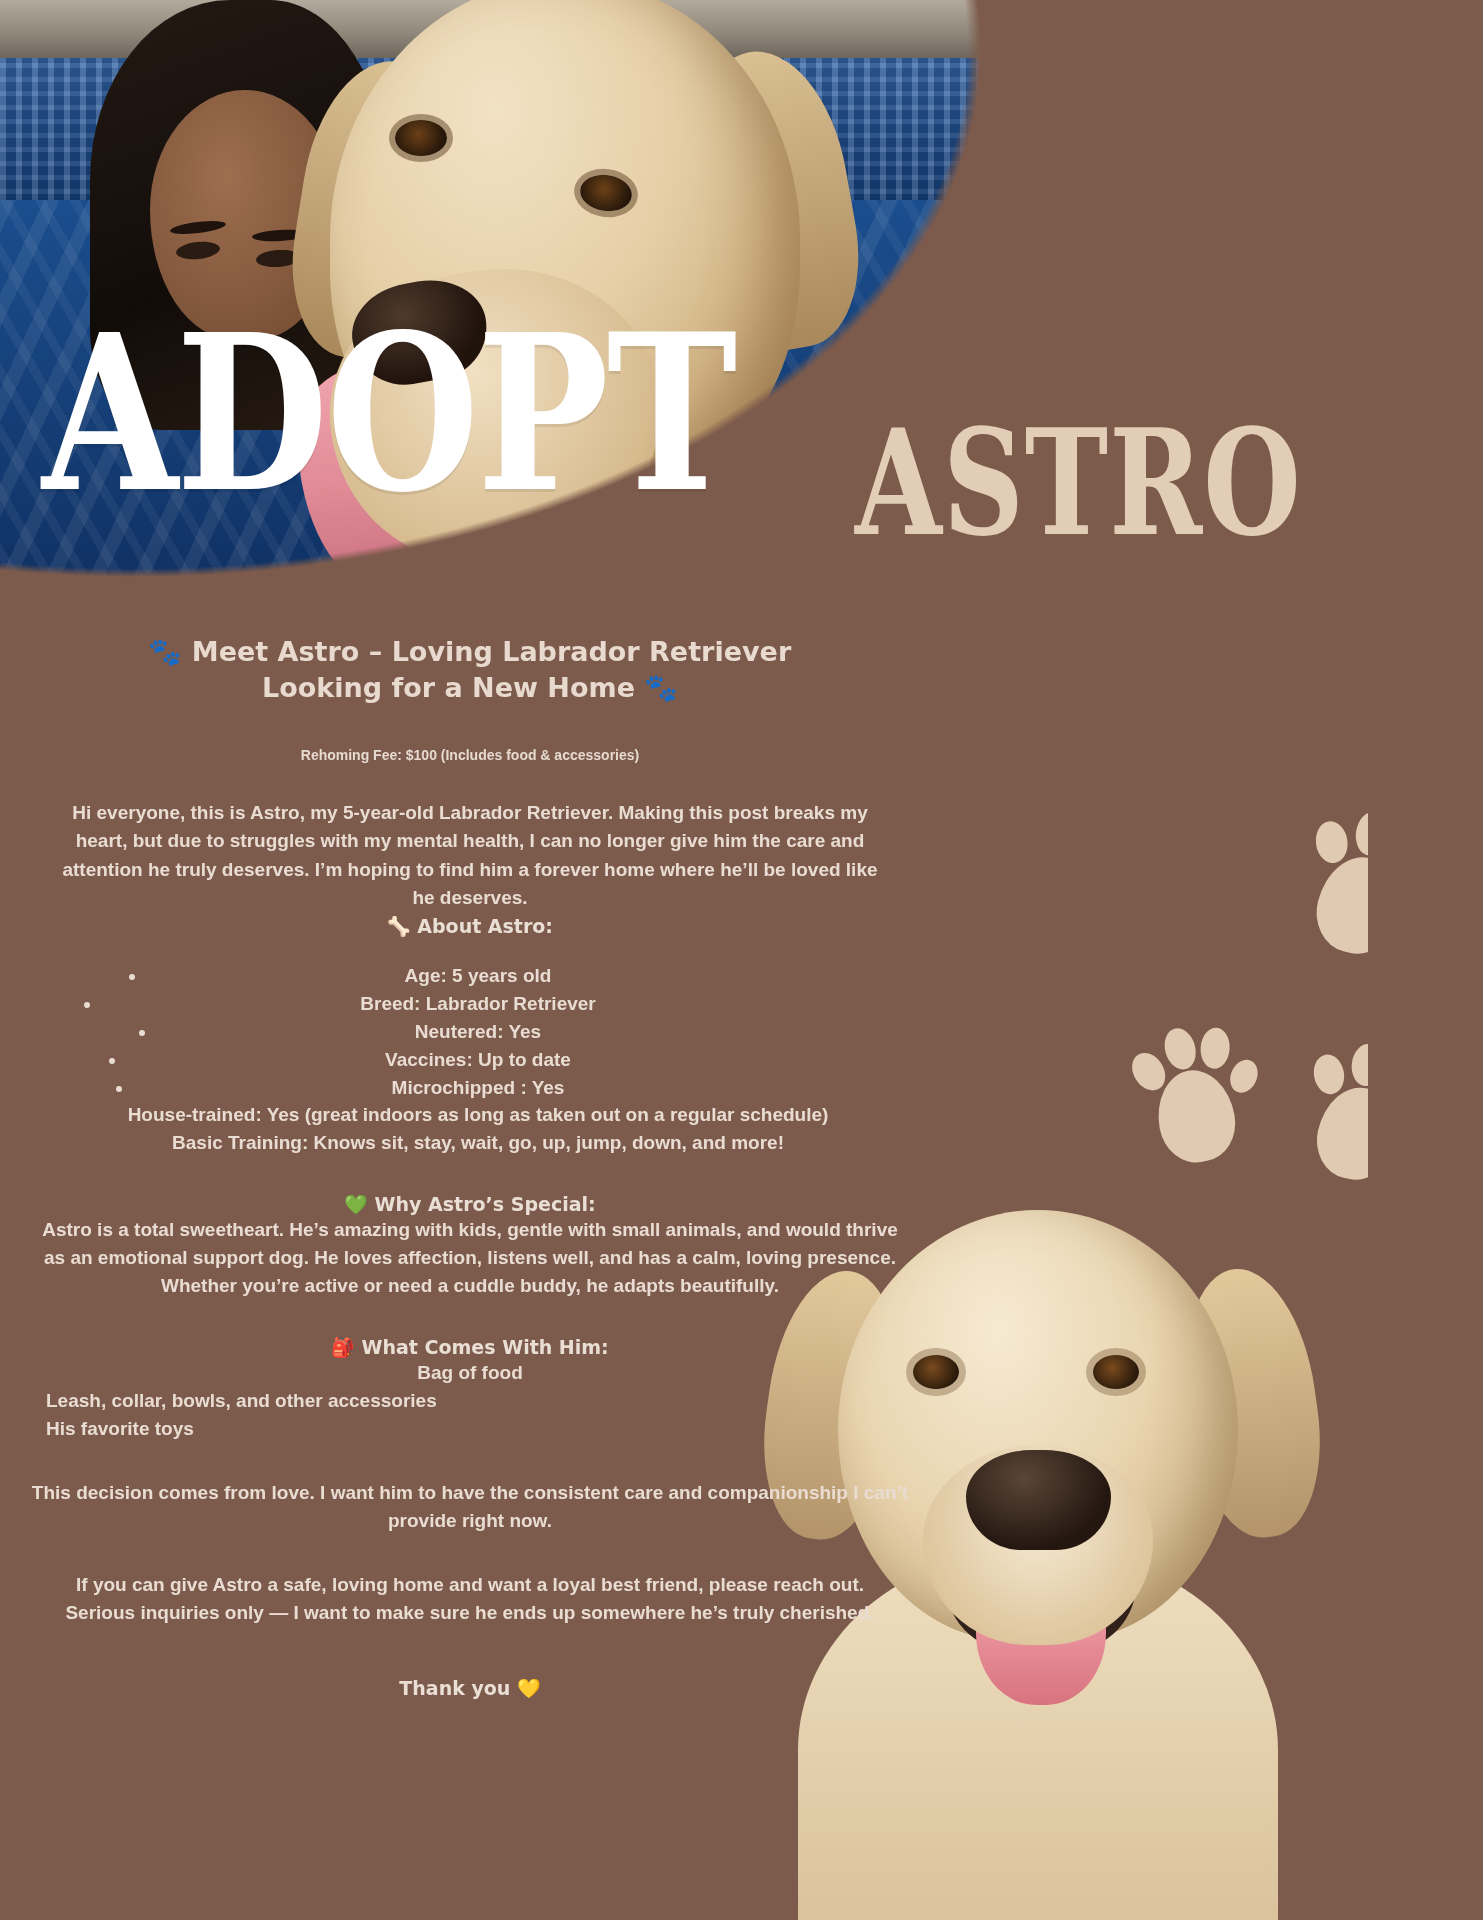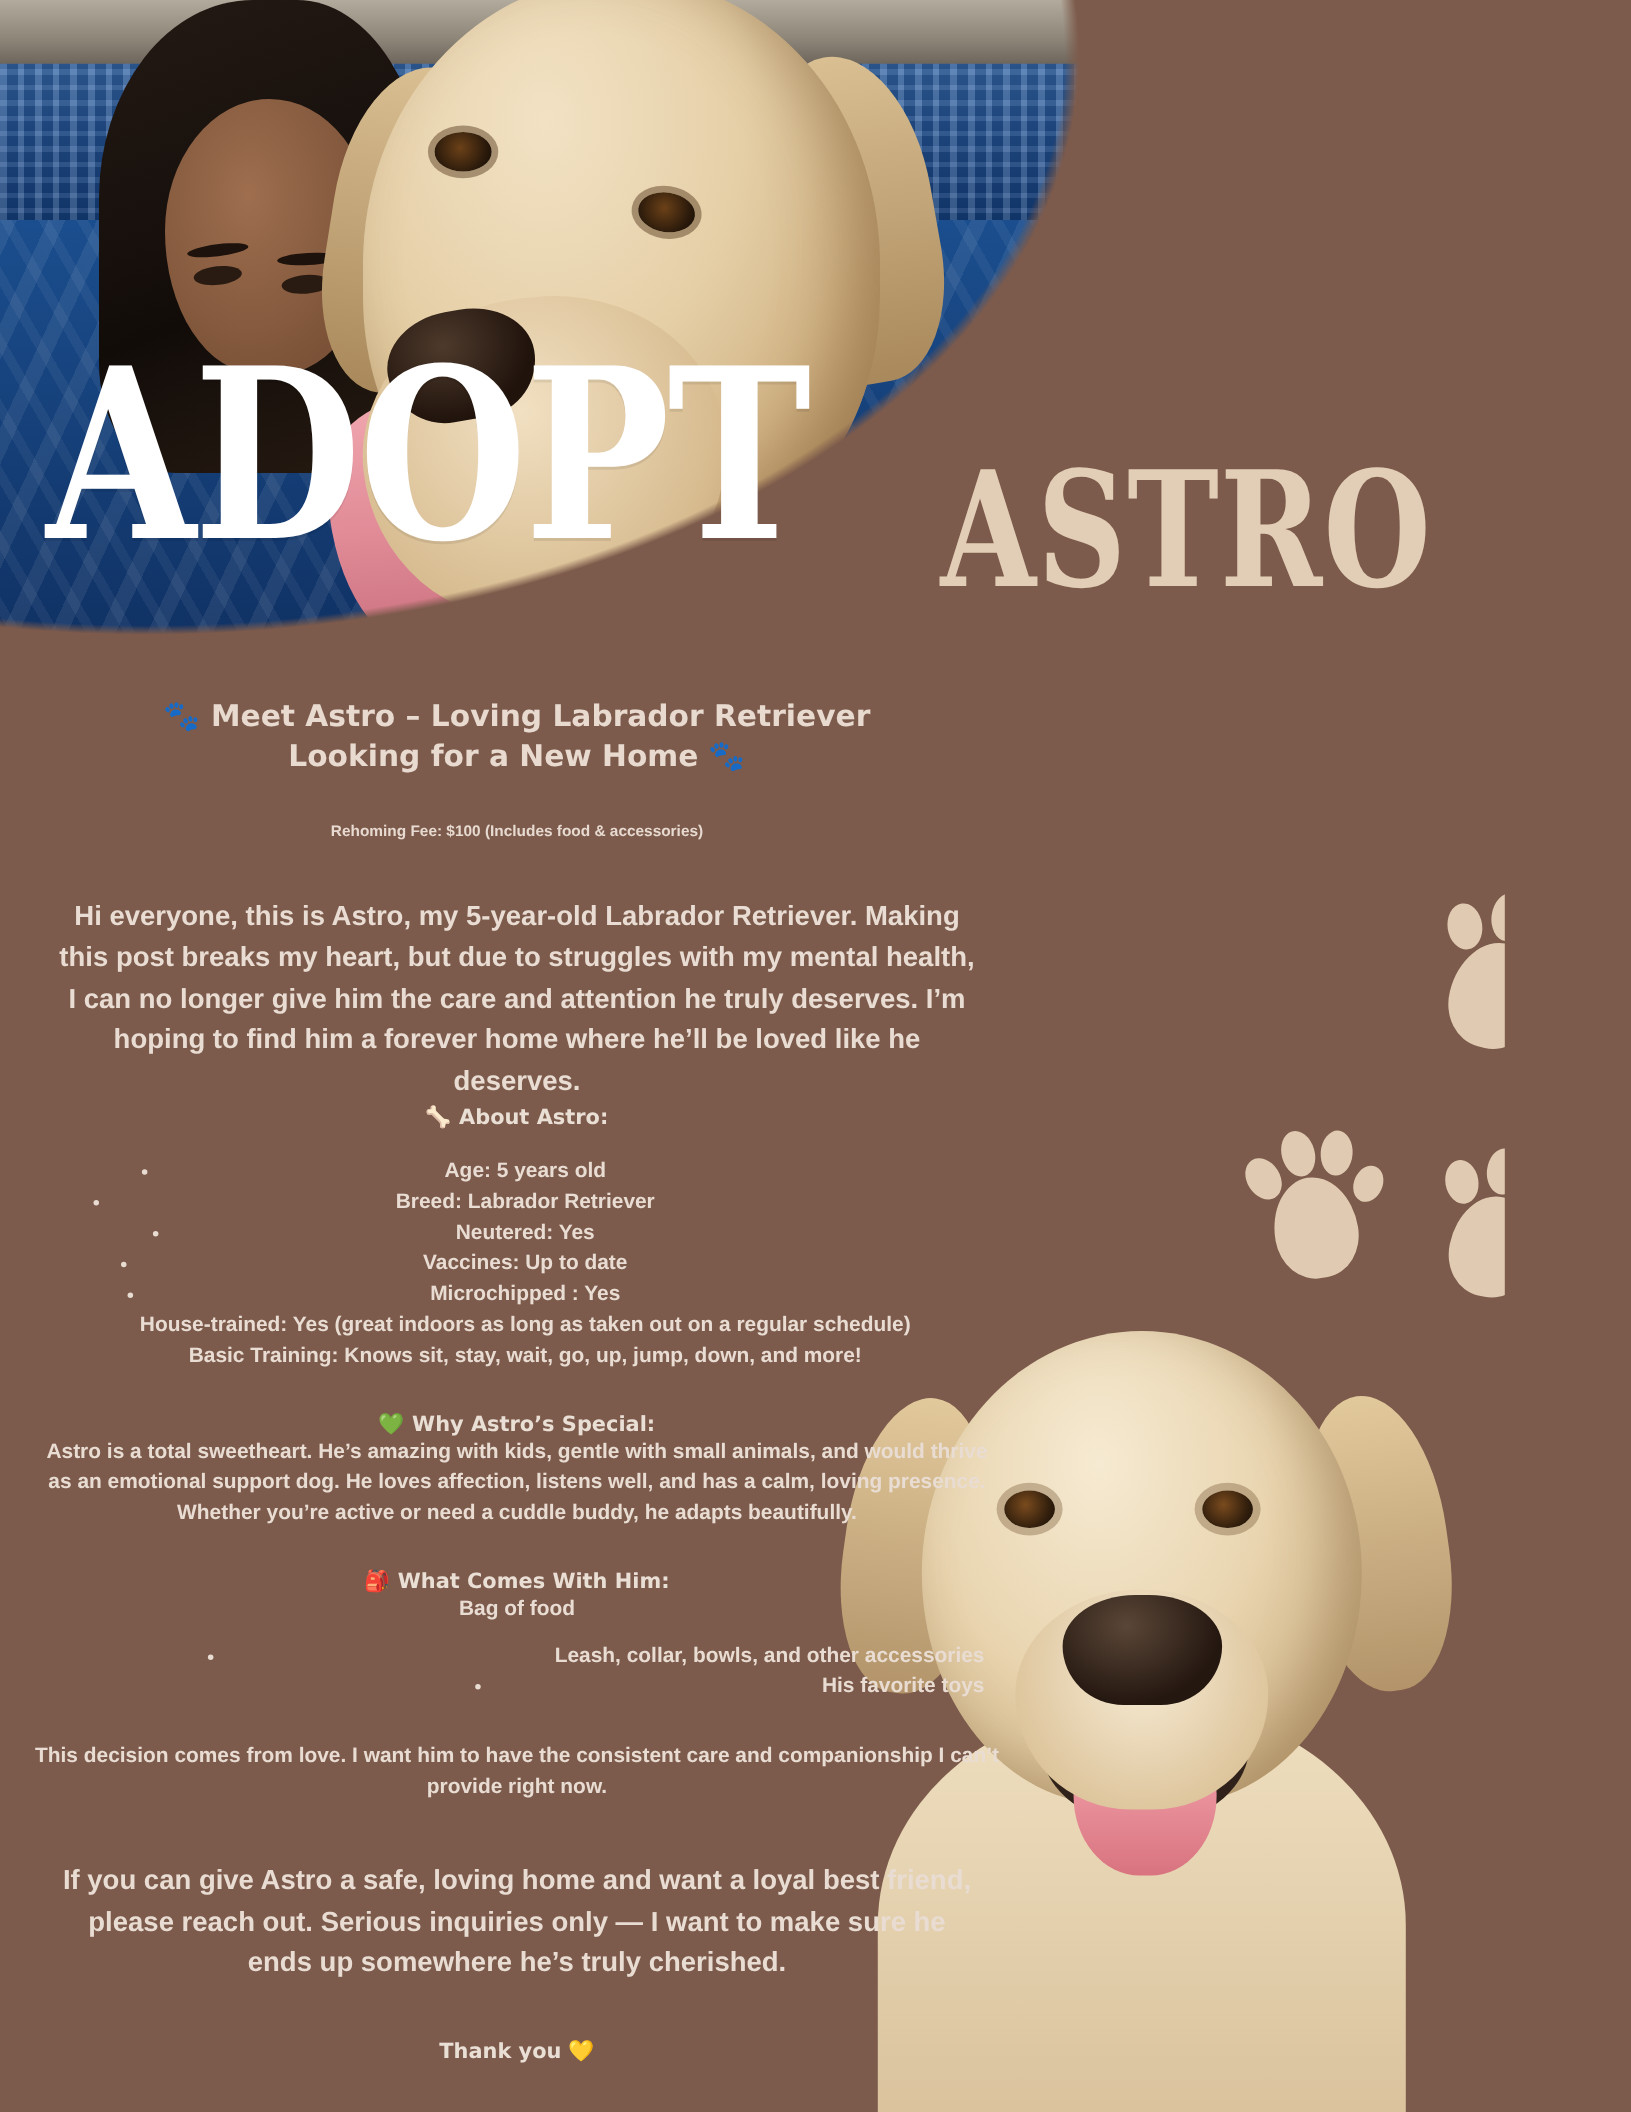--- a/index.html
+++ b/index.html
@@ -279,25 +279,25 @@
     color: #e8dacf;
     margin: 14px 60px 0 60px;
   }
   .fee {
     font-size: 14px;
     font-weight: 700;
     color: #e7dad0;
     margin-top: 40px;
   }
   .para {
-    font-size: 25px;
+    font-size: 19px;
     font-weight: 600;
     line-height: 1.5;
     color: #e9ddd3;
-    margin: 52px 22px 0 22px;
+    margin: 36px 22px 0 22px;
   }
   .section-head {
     font-size: 19px;
     font-weight: 700;
     color: #eadfd5;
     margin-top: 2px;
   }
   ul.facts {
     list-style: disc;
     margin: 24px 0 0 0;
@@ -308,23 +308,23 @@
     font-size: 19px;
     font-weight: 600;
     line-height: 1.47;
     color: #e9ddd3;
     list-style-position: inside;
     margin-left: -260px;
   }
   ul.facts li span { margin-left: 250px; display: inline-block; }
   ul.comes {
     list-style: disc;
-    margin: 15px;
+    margin: 0;
     padding: 0;
-    text-align: right;
+    text-align: left;
   }
   ul.comes li {
     font-size: 19px;
     font-weight: 600;
     line-height: 1.47;
     color: #e9ddd3;
     list-style-position: inside;
     margin-left: -300px;
   }
   ul.comes li span { margin-left: 290px; display: inline-block; }

